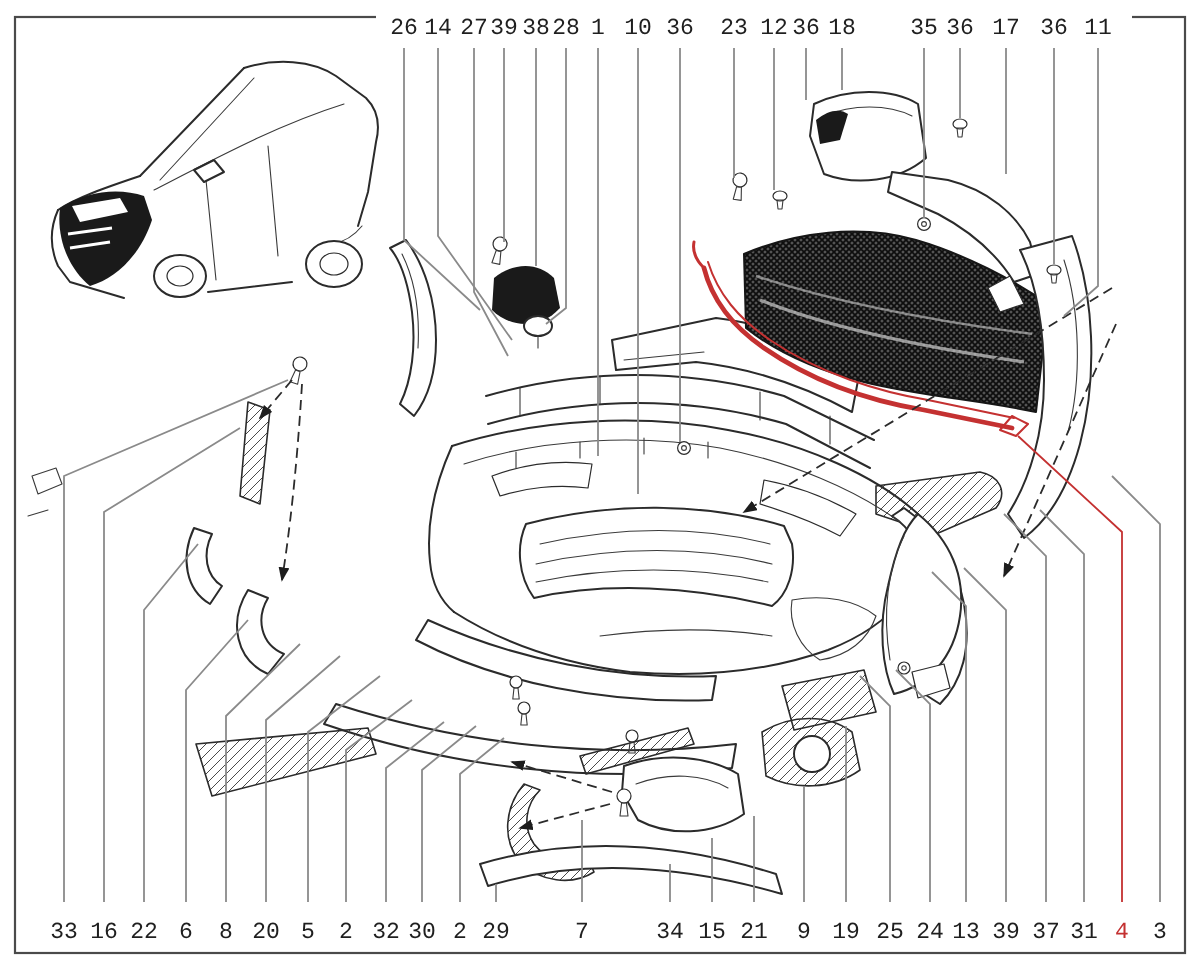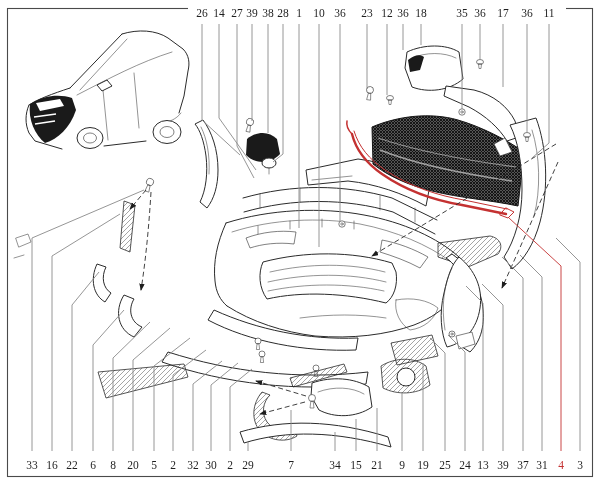--- a/index.html
+++ b/index.html
@@ -1,17 +1,17 @@
 <!DOCTYPE html>
 <html><head>
 <meta charset="utf-8">
 <style>
   html,body{margin:0;padding:0;background:#fff;}
   .page{position:relative;width:600px;height:480px;background:#fff;overflow:hidden;
-        font-family:Liberation Serif, serif;}
+        font-family:Liberation Mono, monospace;}
   svg{position:absolute;left:0;top:0;}
   .k  {fill:none;stroke:#2b2b2b;stroke-width:1;stroke-linecap:round;stroke-linejoin:round;}
   .kt {fill:none;stroke:#3a3a3a;stroke-width:0.55;stroke-linecap:round;stroke-linejoin:round;}
   .kw {fill:#ffffff;stroke:#2b2b2b;stroke-width:1;stroke-linejoin:round;}
   .kwt{fill:#ffffff;stroke:#2b2b2b;stroke-width:0.6;stroke-linejoin:round;}
   .hl {fill:url(#hl);stroke:#2b2b2b;stroke-width:0.8;stroke-linejoin:round;}
   .hd {fill:url(#hd);stroke:#161616;stroke-width:1;stroke-linejoin:round;}
   .dk {fill:#1a1a1a;stroke:none;}
   .dash{fill:none;stroke:#2b2b2b;stroke-width:0.9;stroke-dasharray:5 3;}
   .red{fill:none;stroke:#c43131;stroke-linecap:round;stroke-linejoin:round;}

